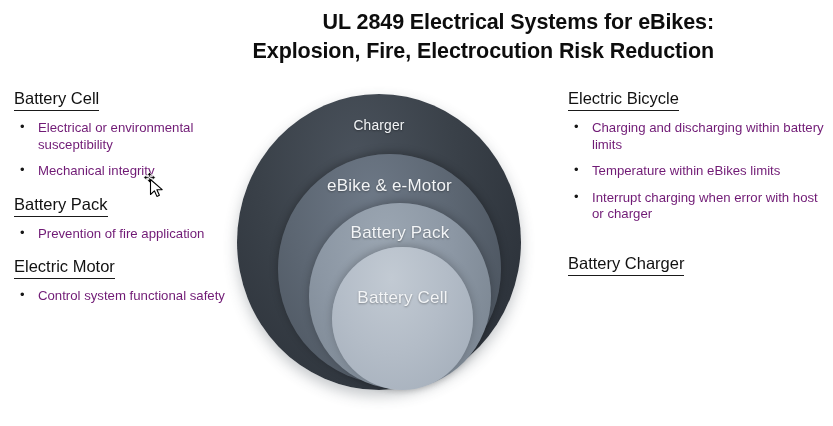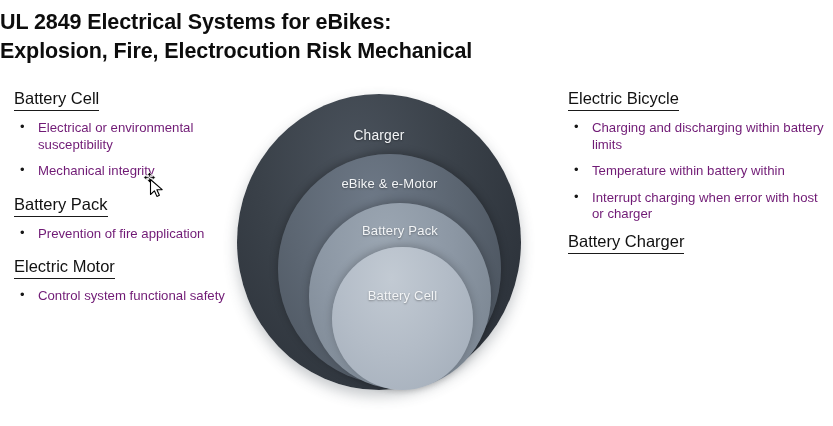--- a/index.html
+++ b/index.html
@@ -22,21 +22,21 @@
     height: 426px;
     background: #ffffff;
   }
 
   
   .title-block {
     position: absolute;
     left: 0;
     top: 8px;
     width: 714px;
-    text-align: left;
+    text-align: right;
   }
   .title-line {
     font-size: 21.5px;
     font-weight: bold;
     line-height: 29px;
     letter-spacing: -0.1px;
     color: #0d0d0d;
   }
 
   
@@ -51,21 +51,21 @@
     font-size: 16.5px;
     line-height: 21px;
     color: #111111;
     display: inline-block;
     border-bottom: 1.4px solid #1a1a1a;
     padding-bottom: 1px;
     margin-bottom: 9px;
     white-space: nowrap;
   }
   .section + .section { margin-top: 14px; }
-  .col-right .section + .section { margin-top: 8px; }
+  .col-right .section + .section { margin-top: 30px; }
 
   ul.bullets {
     list-style: none;
     margin: 0 0 0 2px;
     padding: 0;
   }
   ul.bullets > li {
     position: relative;
     padding-left: 22px;
     font-size: 13.2px;
@@ -95,34 +95,34 @@
     position: absolute;
     border-radius: 50%;
     box-sizing: border-box;
   }
   .ring .ring-label {
     position: absolute;
     left: 0;
     width: 100%;
     text-align: center;
     color: #f3f5f7;
-    font-size: 13px;
+    font-size: 17px;
     letter-spacing: 0.2px;
     text-shadow: 0 1px 2px rgba(0,0,0,0.35);
     white-space: nowrap;
   }
 
   
   .ring-1 {
     left: 9px;  top: 8px;
     width: 284px; height: 296px;
     background: radial-gradient(ellipse at 42% 22%, #4a525c 0%, #3a4149 42%, #2e343c 78%, #262b32 100%);
     box-shadow: 0 6px 14px rgba(60,70,80,0.30);
   }
-  .ring-1 .ring-label { top: 34px; font-size: 13.8px; }
+  .ring-1 .ring-label { top: 24px; font-size: 13.8px; }
 
   
   .ring-2 {
     left: 50px; top: 68px;
     width: 223px; height: 230px;
     background: radial-gradient(ellipse at 42% 20%, #6d7886 0%, #5c6672 45%, #4e5762 80%, #474f59 100%);
     box-shadow: 0 -2px 9px rgba(0,0,0,0.28);
   }
   .ring-2 .ring-label { top: 22px; }
 
@@ -154,21 +154,21 @@
     pointer-events: none;
   }
 </style>
 </head>
 <body>
 
 <div id="slide">
 
   <div class="title-block">
     <div class="title-line">UL 2849 Electrical Systems for eBikes:</div>
-    <div class="title-line">Explosion, Fire, Electrocution Risk Mechanical</div>
+    <div class="title-line">Explosion, Fire, Electrocution Risk Reduction</div>
   </div>
 
   <div class="column col-left">
 
     <div class="section">
       <div class="section-heading">Battery Cell</div>
       <ul class="bullets">
         <li>Electrical or environmental susceptibility</li>
         <li>Mechanical integrity</li>
       </ul>
@@ -189,21 +189,21 @@
     </div>
 
   </div>
 
   <div class="column col-right">
 
     <div class="section">
       <div class="section-heading">Electric Bicycle</div>
       <ul class="bullets">
         <li>Charging and discharging within battery limits</li>
-        <li>Temperature within battery within</li>
+        <li>Temperature within eBikes limits</li>
         <li>Interrupt charging when error with host or charger</li>
       </ul>
     </div>
 
     <div class="section">
       <div class="section-heading">Battery Charger</div>
     </div>
 
   </div>
 

